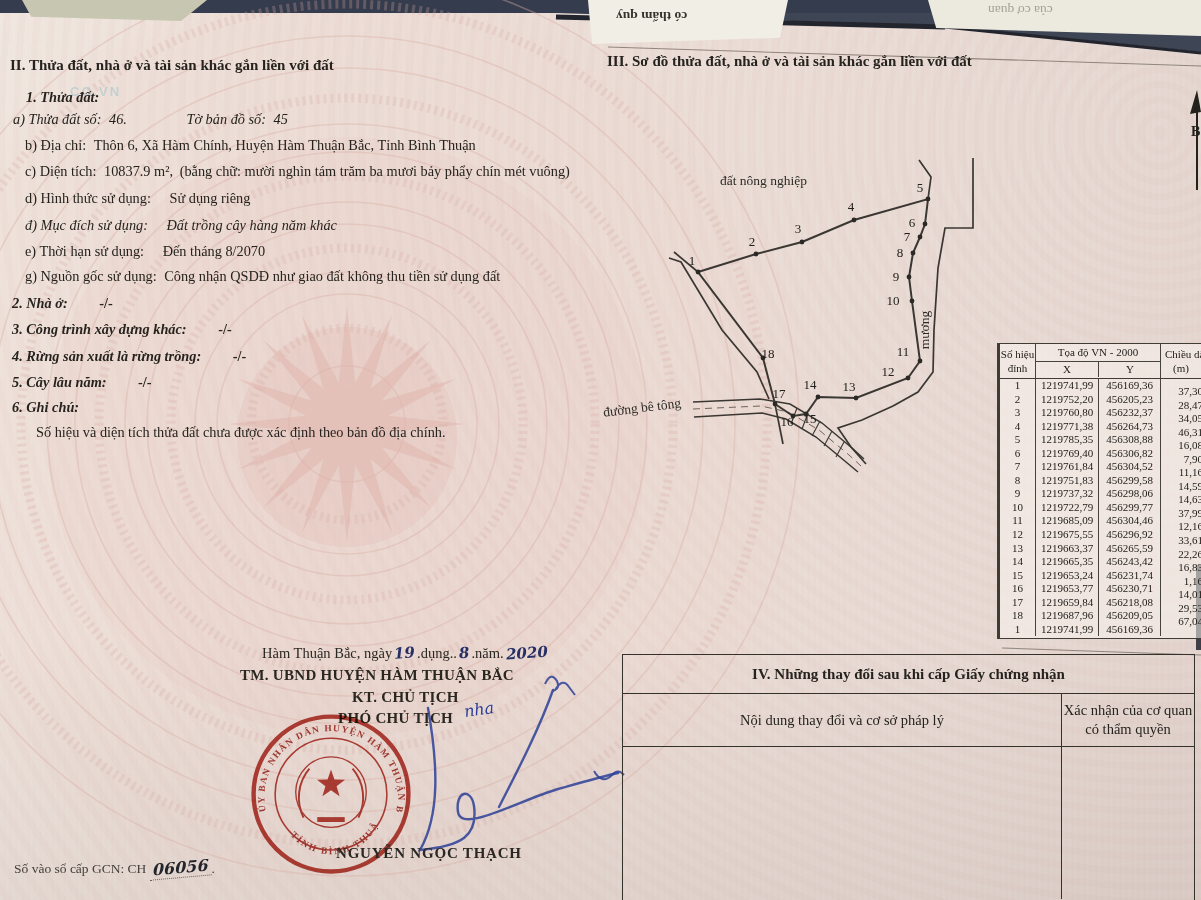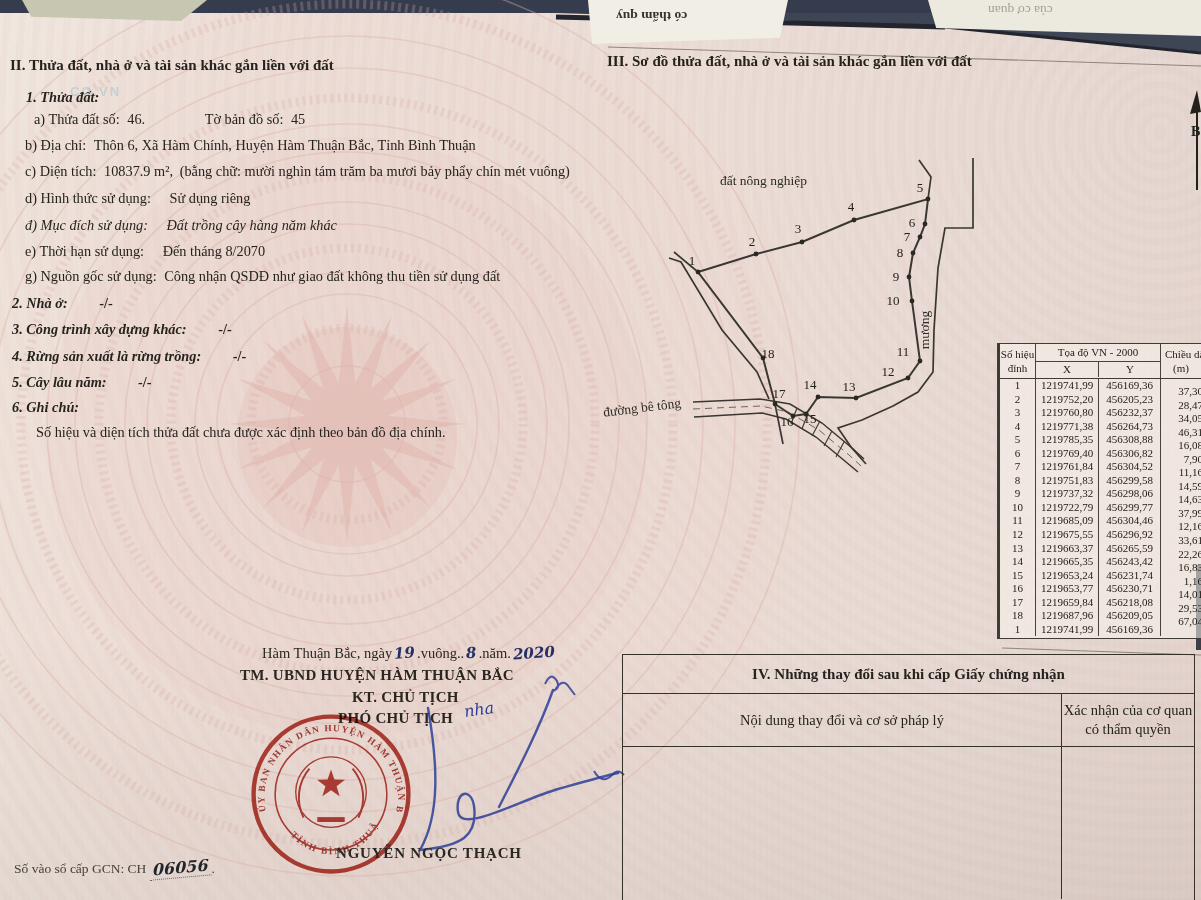--- a/index.html
+++ b/index.html
@@ -211,21 +211,21 @@
     <div class="upside">có thẩm quy</div>
   </div>
   <div id="slip-right" class="slip">
     <div class="upside">của cơ quan</div>
   </div>
 
   <div class="watermark-site">CO.VN</div>
 
   <div class="tline sec-title" style="left:10px;top:56px;">II. Thửa đất, nhà ở và tài sản khác gắn liền với đất</div>
   <div class="tline bi" style="left:26px;top:88px;">1. Thửa đất:</div>
-  <div class="tline" style="left:34px;top:110px;">
+  <div class="tline" style="left:13px;top:110px;font-style:italic;">
     <span>a) Thửa đất số:</span>
     <span class="val-gap" style="margin-left:4px;">46.</span>
     <span style="margin-left:56px;">Tờ bản đồ số:</span>
     <span style="margin-left:4px;">45</span>
   </div>
   <div class="tline" style="left:25px;top:136px;">
     <span>b) Địa chỉ:</span>
     <span style="margin-left:4px;">Thôn 6, Xã Hàm Chính, Huyện Hàm Thuận Bắc, Tỉnh Bình Thuận</span>
   </div>
   <div class="tline" style="left:25px;top:162px;">
@@ -404,21 +404,21 @@
         <div class="lenv">22,26</div>
         <div class="lenv">16,83</div>
         <div class="lenv">1,16</div>
         <div class="lenv">14,01</div>
         <div class="lenv">29,53</div>
         <div class="lenv">67,04</div>
       </div>
   </div>
 
   <div id="date-line">
-    <span>Hàm Thuận Bắc, ngày</span><span class="hwd">19</span><span>.vuông..</span><span class="hwd">8</span><span>.năm.</span><span class="hwd">2020</span>
+    <span>Hàm Thuận Bắc, ngày</span><span class="hwd">19</span><span>.dụng..</span><span class="hwd">8</span><span>.năm.</span><span class="hwd">2020</span>
   </div>
   <div class="sig-line" style="left:240px;top:667px;">TM. UBND HUYỆN HÀM THUẬN BẮC</div>
   <div class="sig-line" style="left:352px;top:689px;">KT. CHỦ TỊCH</div>
   <div class="sig-line" style="left:338px;top:710px;">PHÓ CHỦ TỊCH</div>
   <div id="hw-nha">nha</div>
 
   <svg id="seal" viewBox="0 0 200 200">
     <defs>
       <path id="sealTop" d="M 34 116 A 68 68 0 1 1 166 116"></path>
       <path id="sealBottom" d="M 52 128 A 54 54 0 0 0 148 128"></path>

